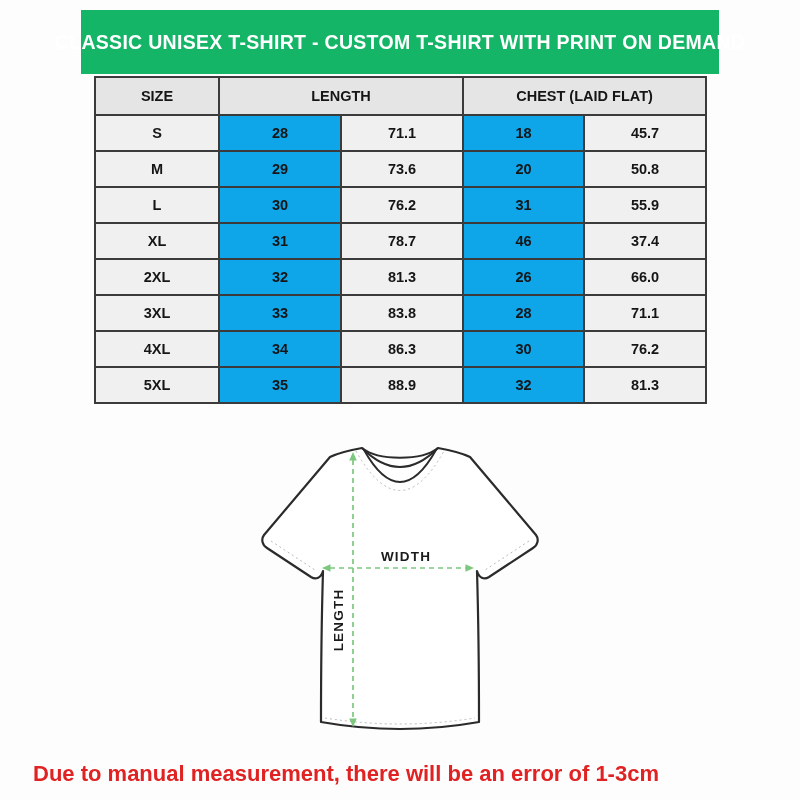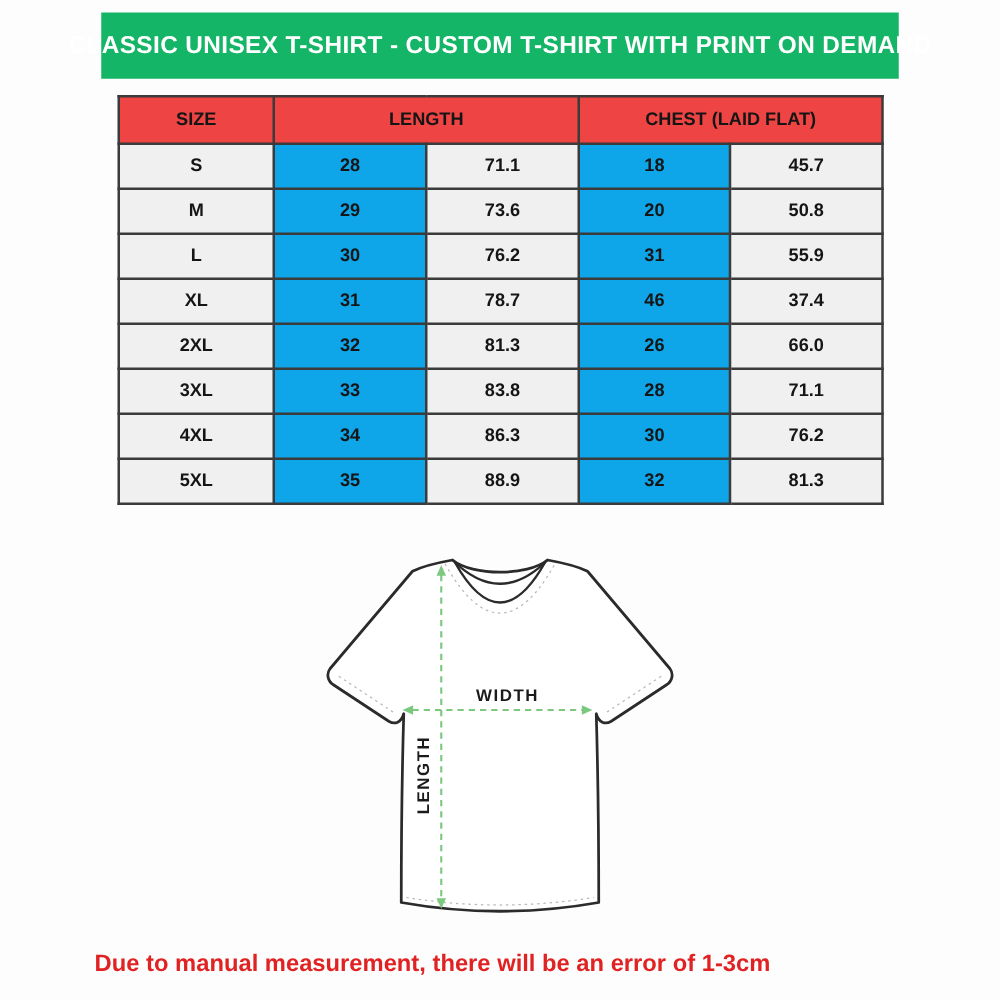--- a/index.html
+++ b/index.html
@@ -6,59 +6,59 @@
   html,body { width:800px; height:800px; }
   body {
     position:relative;
     background:#fdfdfd;
     font-family:"Liberation Sans", sans-serif;
     overflow:hidden;
   }
 
   
   .banner {
-    position:absolute; left:81px; top:10px; width:638px; height:53px;
+    position:absolute; left:81px; top:10px; width:638px; height:64px;
     background:var(--banner-green,#15b567);
     display:flex; align-items:center; justify-content:center;
   }
   .banner-title {
     color:#ffffff; font-weight:bold; font-size:19.5px; letter-spacing:.3px;
     white-space:nowrap;
   }
 
   
   table.size-table {
     position:absolute; left:94px; top:76px; width:611px;
     border-collapse:collapse; table-layout:fixed;
     border:2px solid #3b3b3b;
   }
   .size-table th, .size-table td {
     border:2px solid #3b3b3b;
     text-align:center; vertical-align:middle;
     font-weight:bold; font-size:14.5px; color:#151515;
     height:36px; padding:0;
   }
-  .size-table thead th { height:38px; background:#ef4444; }
+  .size-table thead th { height:38px; background:#e5e5e5; }
   .c-gray  { background:#f0f0f0; }
   .c-white { background:#0ea5e9; }
 
   
   .shirt-wrap { position:absolute; left:250px; top:430px; width:300px; height:320px; }
   .shirt-outline { fill:#ffffff; stroke:#2b2b2b; stroke-width:2.2; stroke-linejoin:round; }
   .collar-line   { fill:none; stroke:#2b2b2b; stroke-width:1.9; }
   .stitch        { fill:none; stroke:#b9b9b9; stroke-width:1; stroke-dasharray:2,3; }
   .dim-line  { stroke:var(--arrow-green,#7cc87f); stroke-width:1.7; stroke-dasharray:5,4; fill:none; }
   .dim-head  { fill:var(--arrow-green,#7cc87f); }
   .dim-label { font-family:"Liberation Sans",sans-serif; font-weight:bold; font-size:13.5px;
                letter-spacing:1.2px; fill:#1b1b1b; }
 
   
   .footer-note {
     position:absolute; left:0; top:761px; width:692px;
-    text-align:center; font-weight:bold; font-size:19px;
+    text-align:center; font-weight:bold; font-size:22px;
     color:var(--note-red,#e02222);
   }
 </style>
 </head>
 <body>
 
 <div class="banner">
   <span class="banner-title">CLASSIC UNISEX T-SHIRT - CUSTOM T-SHIRT WITH PRINT ON DEMAND</span>
 </div>
 

